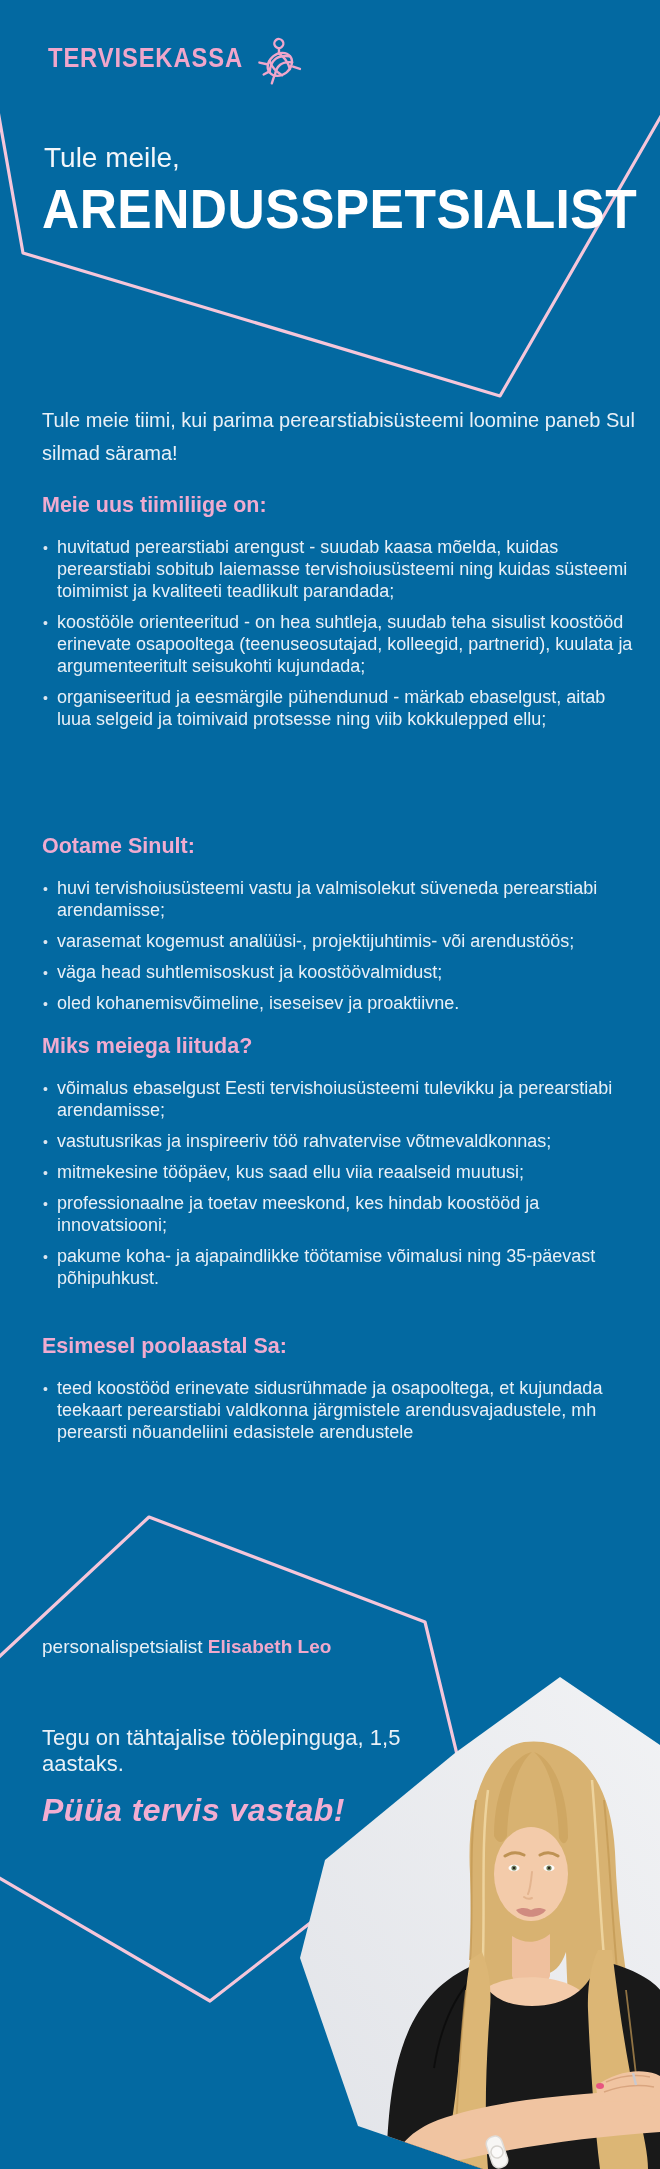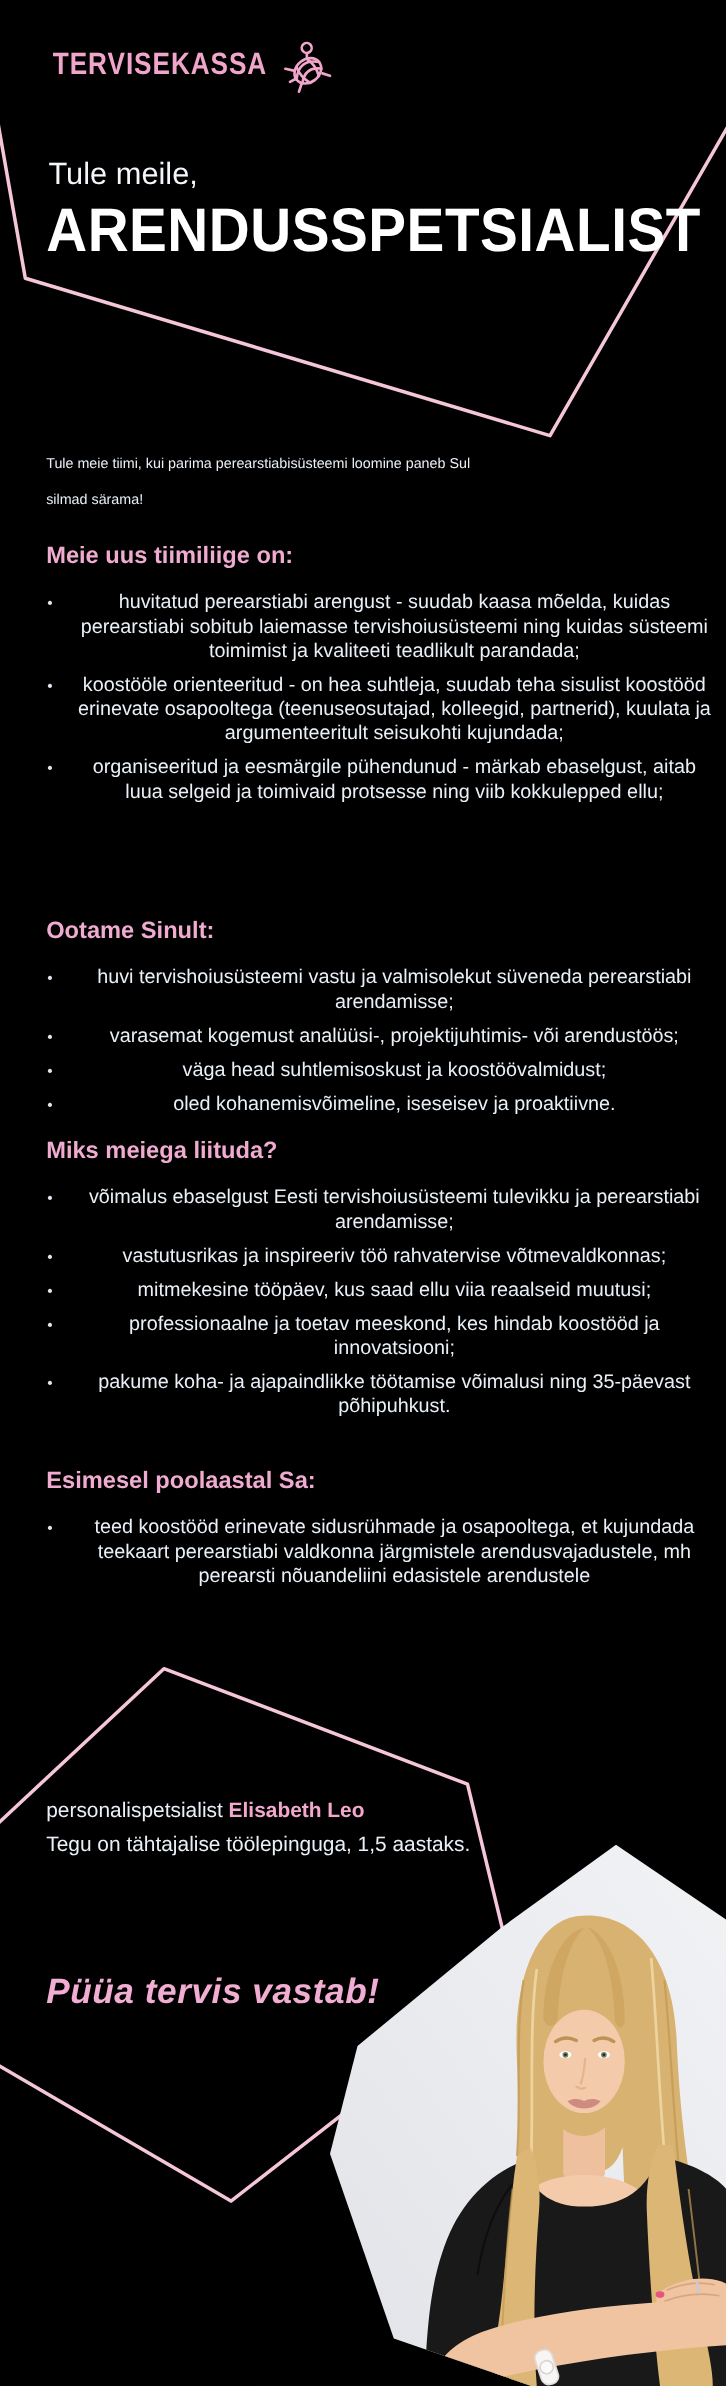--- a/index.html
+++ b/index.html
@@ -1,20 +1,20 @@
 <!DOCTYPE html>
 <html><head>
 <meta charset="utf-8">
 <style>
   html,body{margin:0;padding:0;background:#222;}
   #poster{
     position:relative;
     width:660px;height:2169px;
     margin:0 auto;
-    background:#000000;
+    background:#0369a1;
     overflow:hidden;
     font-family:"Liberation Sans", sans-serif;
   }
   svg.layer{position:absolute;left:0;top:0;pointer-events:none;}
 
   
   .logo{
     position:absolute;left:48px;top:42px;
     font-size:28px;font-weight:bold;letter-spacing:1px;
     color:#F0A6CB;transform:scaleX(.85);transform-origin:left top;
@@ -26,52 +26,52 @@
     font-size:28px;color:#F3F6FA;font-weight:400;
   }
   .title{
     position:absolute;left:42px;top:176px;
     font-size:56px;font-weight:bold;color:#FFFFFF;
     letter-spacing:.5px;white-space:nowrap;
     transform:scaleX(.92);transform-origin:left top;
   }
   .intro{
     position:absolute;left:42px;top:404px;width:600px;
-    font-size:13px;line-height:33px;color:#E9F0F7;
+    font-size:20px;line-height:33px;color:#E9F0F7;
     white-space:pre-line;
   }
 
   
   .job-section{position:absolute;left:42px;width:618px;}
   .sec0{top:492px}.sec1{top:833px}.sec2{top:1033px}.sec3{top:1333px}
   .job-section h2{
     margin:0 0 18px 0;
     font-size:21.5px;line-height:26px;font-weight:bold;color:#F0ABD0;
   }
-  .bullets{list-style:none;margin:0;padding:0;text-align:center;}
+  .bullets{list-style:none;margin:0;padding:0;}
   .bullets li{
     position:relative;padding-left:15px;margin:0 0 9px 0;
     font-size:18px;line-height:22px;color:#E9F0F7;
     white-space:pre-line;
   }
   .bullets li::before{
     content:"\2022";
     position:absolute;left:1px;top:1px;font-size:14px;color:#DCE6F0;
   }
 
   
   .contact{
     position:absolute;left:42px;top:1635px;width:420px;
     font-size:19px;line-height:23.5px;color:#E9F0F7;
   }
   .pink-bold{color:#F0A9CC;font-weight:bold;}
   .email-domain{text-decoration:underline;text-underline-offset:3px;text-decoration-thickness:2px;}
   .note{
-    position:absolute;left:42px;top:1667px;width:430px;
-    font-size:19px;color:#E9F0F7;
+    position:absolute;left:42px;top:1725px;width:430px;
+    font-size:22px;color:#E9F0F7;
   }
   .slogan{
     position:absolute;left:42px;top:1792px;
     font-size:32px;font-weight:bold;font-style:italic;
     letter-spacing:.5px;color:#F2AED2;
   }
 </style>
 </head>
 <body>
 

